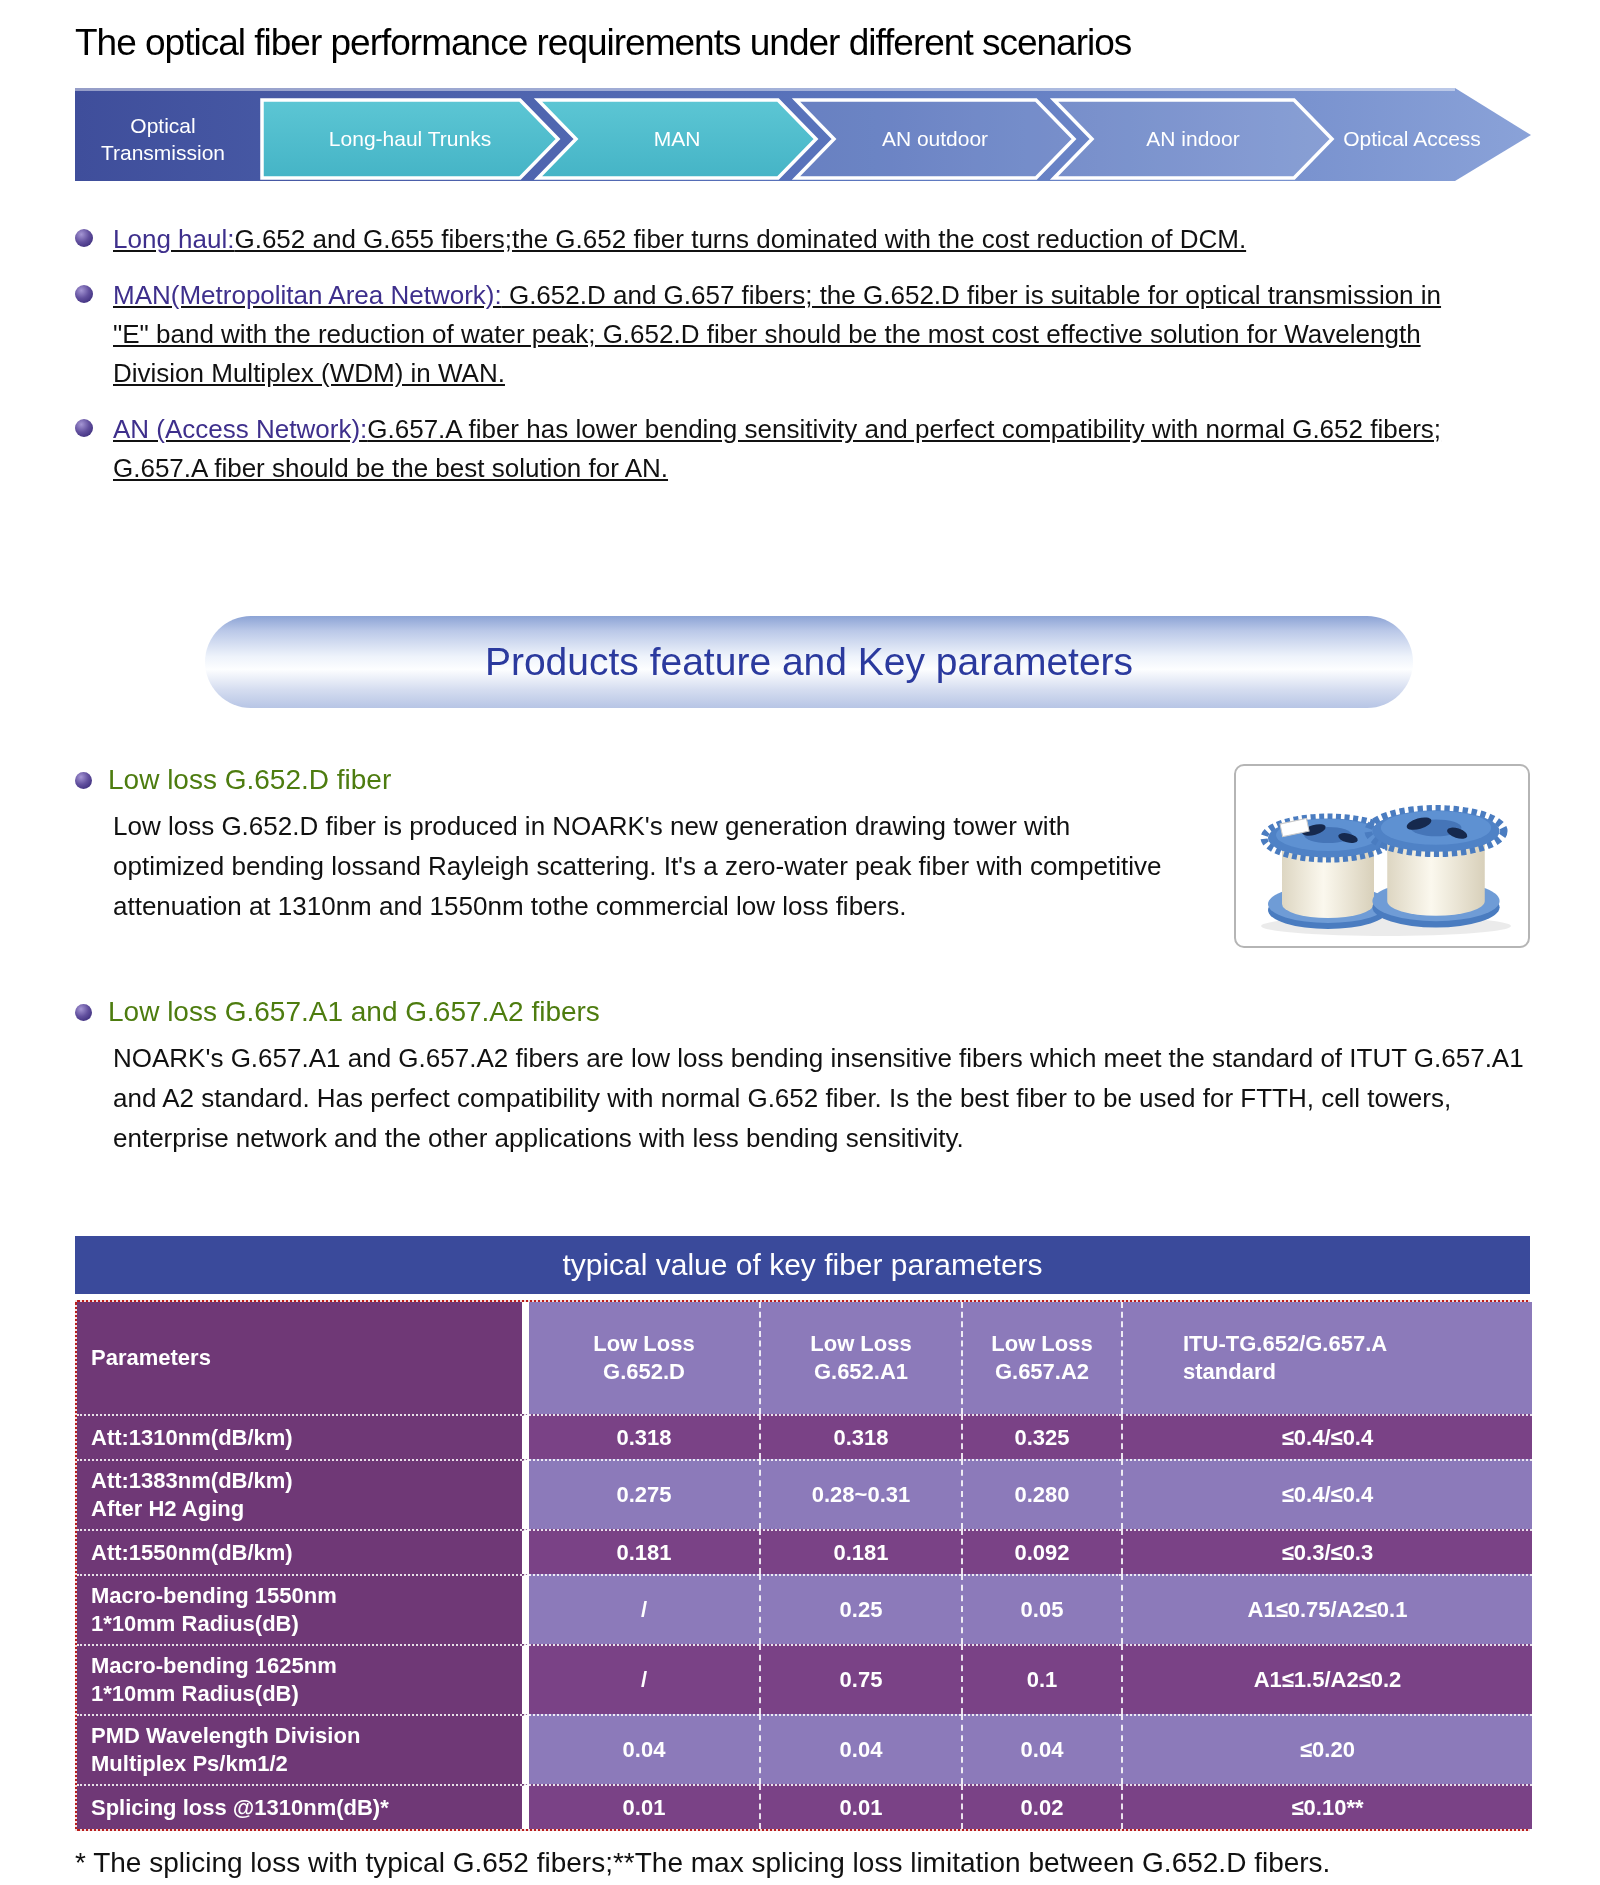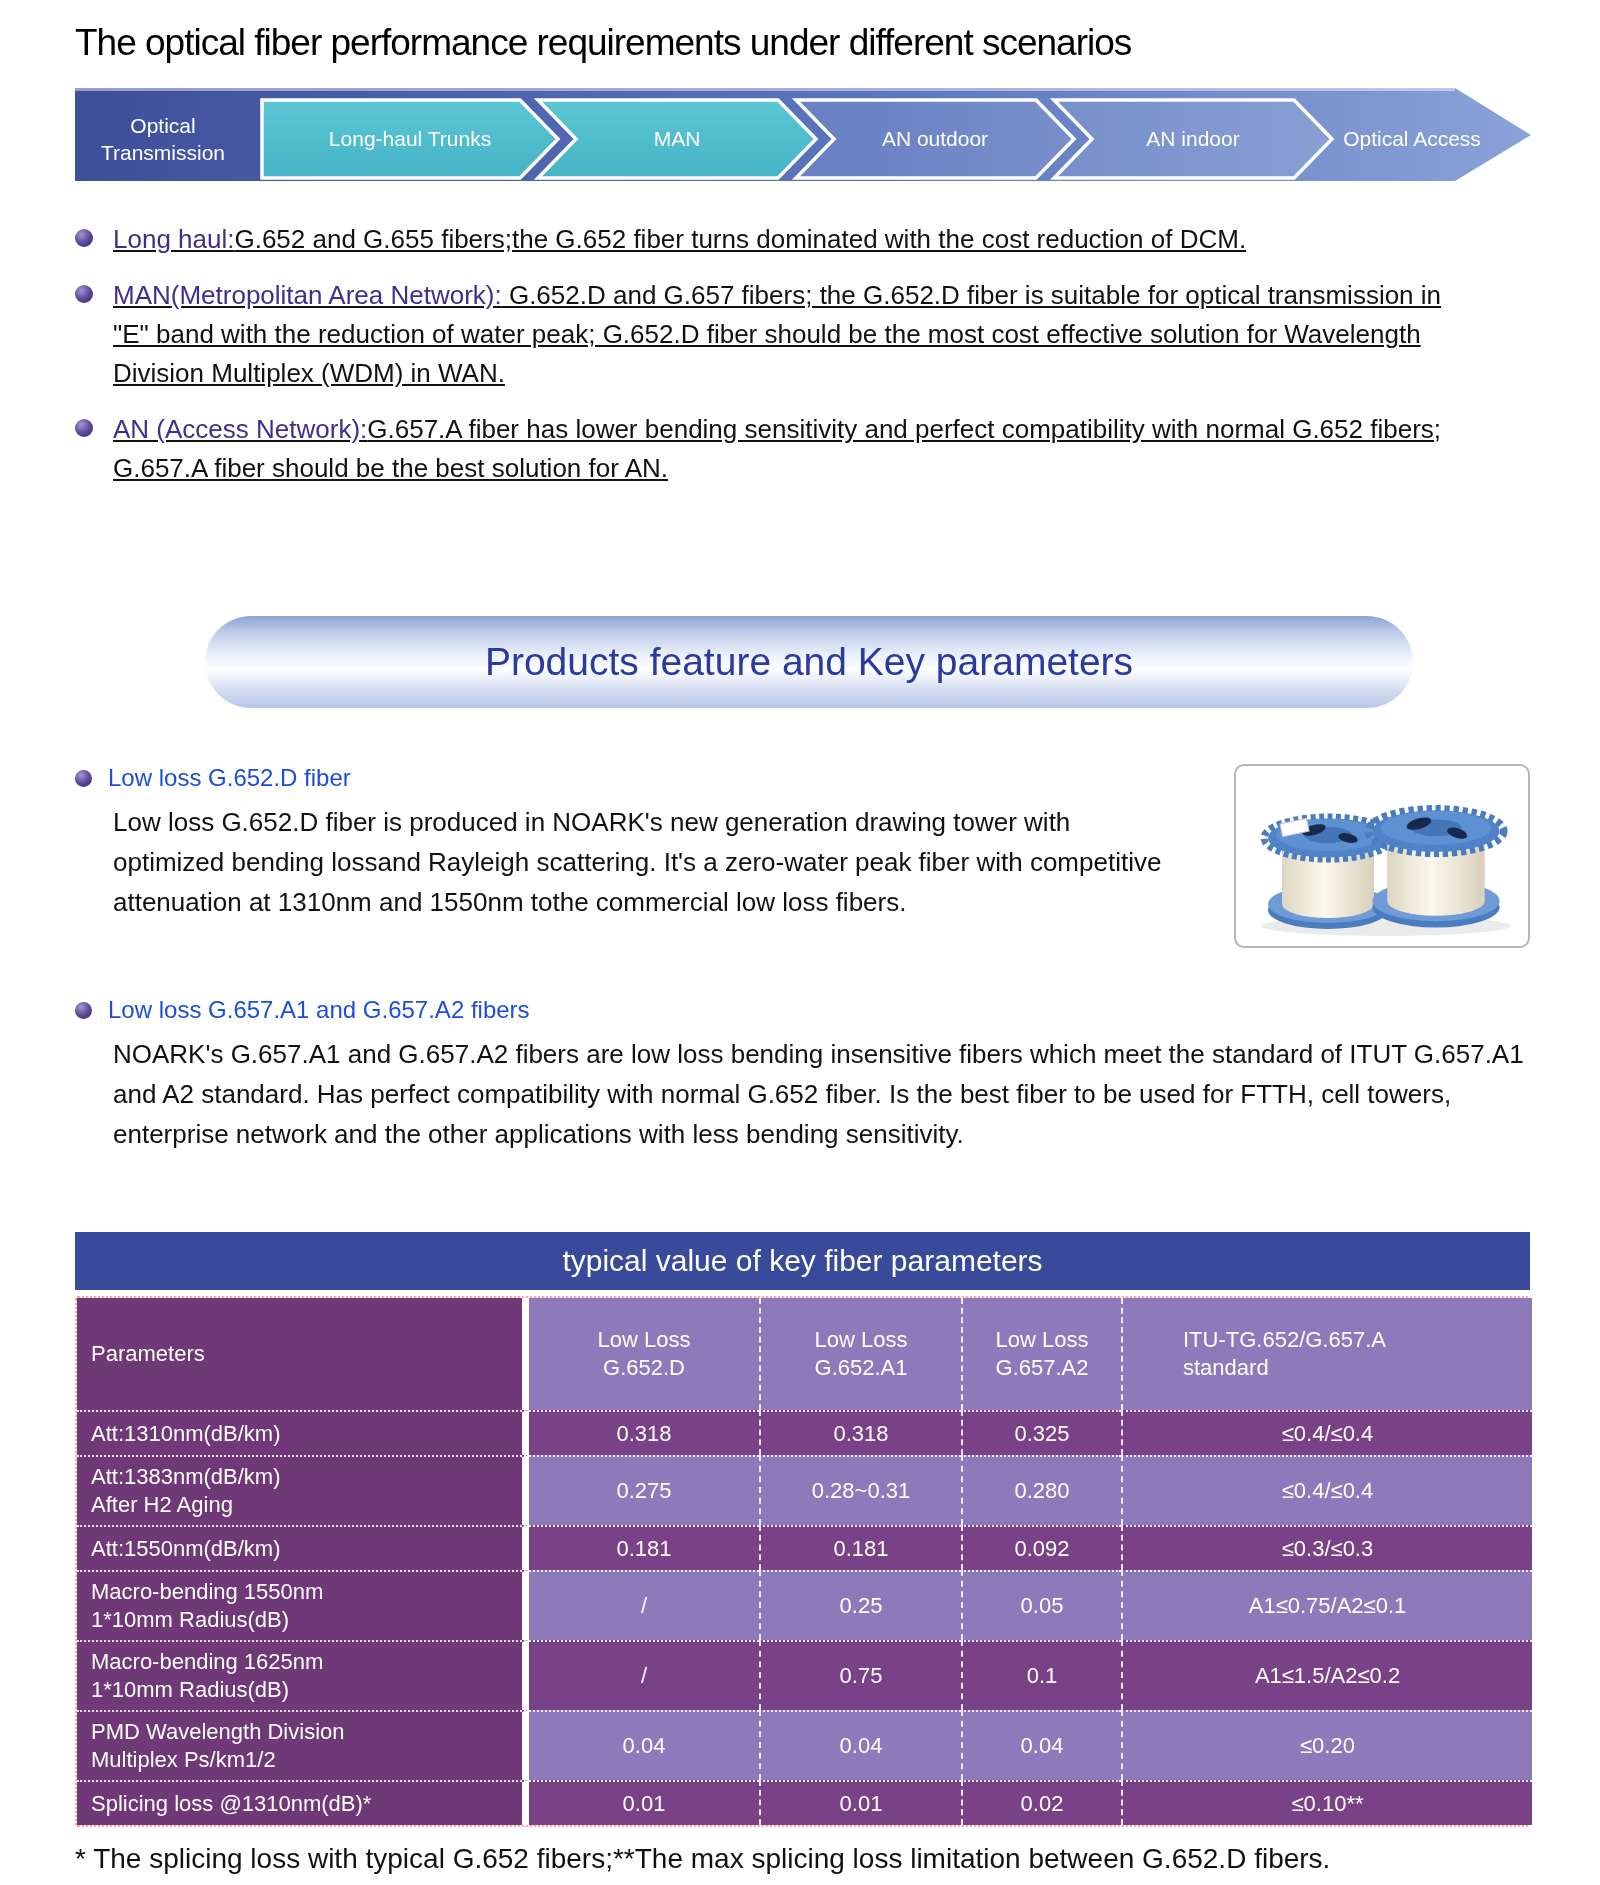--- a/index.html
+++ b/index.html
@@ -29,33 +29,33 @@
           background:linear-gradient(180deg,#8CA3D5 0%,#bac8e8 16%,#eef3fb 44%,#fdfeff 58%,#d5ddf0 80%,#b7c5e5 100%); }
 
   
   .feature { margin-top:56px; }
   .feature-2 { margin-top:48px; }
   .feat-cols { display:flex; justify-content:space-between; align-items:flex-start; }
   .feat-main { width:1090px; }
   .feat-head { display:flex; align-items:center; gap:16px; margin-bottom:10px; }
   .f-dot { width:17px; height:17px; border-radius:50%; flex:0 0 auto;
            background:radial-gradient(circle at 35% 30%, #a596d4 0%, #63519f 45%, #2d1f6e 100%); }
-  .feat-heading { font-size:24px; font-weight:400; color:#1d4ed8; }
+  .feat-heading { font-size:28px; font-weight:400; color:#4d7c0f; }
   .feat-body { margin-left:38px; font-size:26px; line-height:40px; color:#111; }
   .figure { width:296px; height:184px; border:2px solid #b5b5b5; border-radius:10px;
             background:#fff; overflow:hidden; flex:0 0 auto; }
 
   
   .tbl { margin-top:78px; width:1455px; }
   .tbl-title { height:58px; background:#3A4A9B; color:#fff; font-size:30px;
                display:flex; align-items:center; justify-content:center; margin-bottom:6px; }
   .grid { display:grid; width:1455px;
           grid-template-columns:452px 230px 202px 160px 411px;
           grid-template-rows:112px 45px 70px 45px 70px 70px 70px 45px;
-          background:#fca5a5; border:2px dotted rgba(255,255,255,.85); }
+          background:#b91c1c; border:2px dotted rgba(255,255,255,.85);font-weight:bold; }
   .c { display:flex; align-items:center; justify-content:center; color:#fff;
        font-size:22px; white-space:pre-line; text-align:center; line-height:28px; }
   .param { justify-content:flex-start; padding-left:14px; text-align:left;
            background:#6F3876; border-right:7px solid #fff; }
   .hdr  { background:#8C7ABA; }
   .hdr-itu { justify-content:flex-start; padding-left:60px; text-align:left; }
   .dark { background:#7A4286; }
   .light{ background:#8C7ABA; }
   .vd { border-left:2px dashed rgba(255,255,255,.85); }
   .ht { border-top:2px dotted rgba(255,255,255,.85); }

